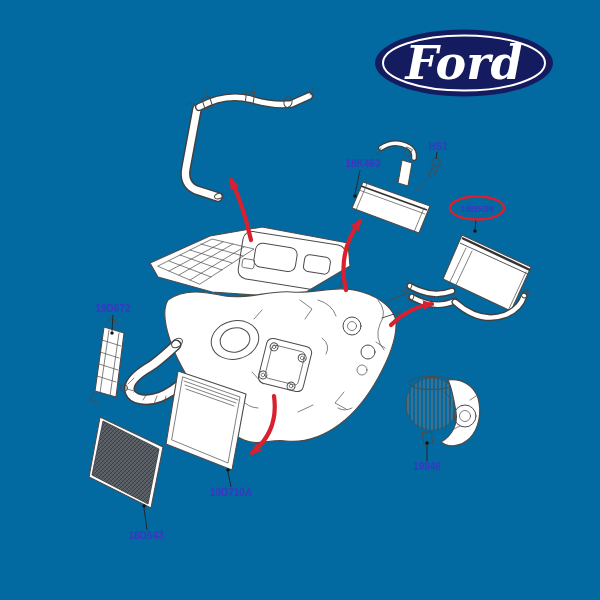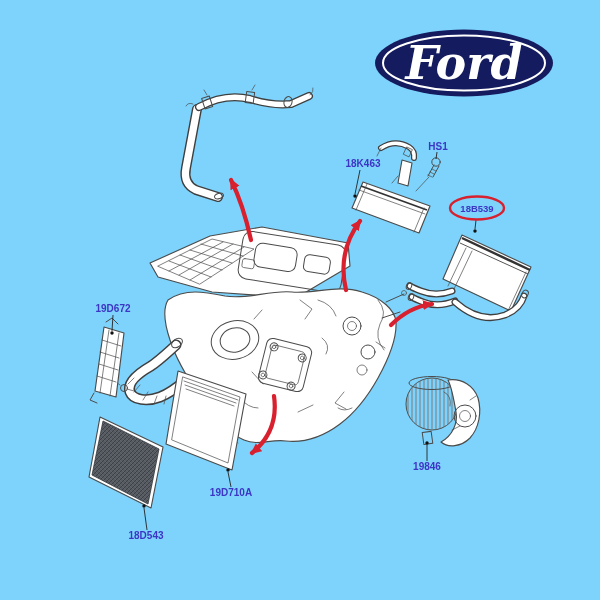--- a/index.html
+++ b/index.html
@@ -1,16 +1,16 @@
 <!DOCTYPE html>
 <html style="--label-color: #3d35c4; --accent-color: #d8202e; --line-color: #4b4b4b; --logo-navy: #141b5e;"><head>
 <meta charset="utf-8">
 <style>
   html,body { margin:0; padding:0; background:#ffffff; }
-  .stage { position:relative; width:600px; height:600px; background:#7dd3fc; overflow:hidden;
+  .stage { position:relative; width:600px; height:600px; background:#0369a1; overflow:hidden;
            font-family:"Liberation Sans", sans-serif; }
   svg { display:block; }
   .lbl { font:bold 10px "Liberation Sans", sans-serif; fill:var(--label-color,#3d35c4); }
   .lbl-sm { font:bold 9.5px "Liberation Sans", sans-serif; fill:var(--label-color,#3d35c4); }
   .ln { stroke:var(--line-color,#4b4b4b); fill:none; stroke-width:1; stroke-linecap:round; stroke-linejoin:round; }
   .lnt { stroke:var(--line-color,#4b4b4b); fill:none; stroke-width:0.7; stroke-linecap:round; }
   .fw { fill:#ffffff; stroke:var(--line-color,#4b4b4b); stroke-width:1.15; stroke-linejoin:round; }
   .tube-o { stroke:#3f3f3f; fill:none; stroke-linecap:round; }
   .tube-i { stroke:#ffffff; fill:none; stroke-linecap:round; }
   .red { stroke:var(--accent-color,#d8202e); fill:none; stroke-width:4.2; stroke-linecap:round; }

